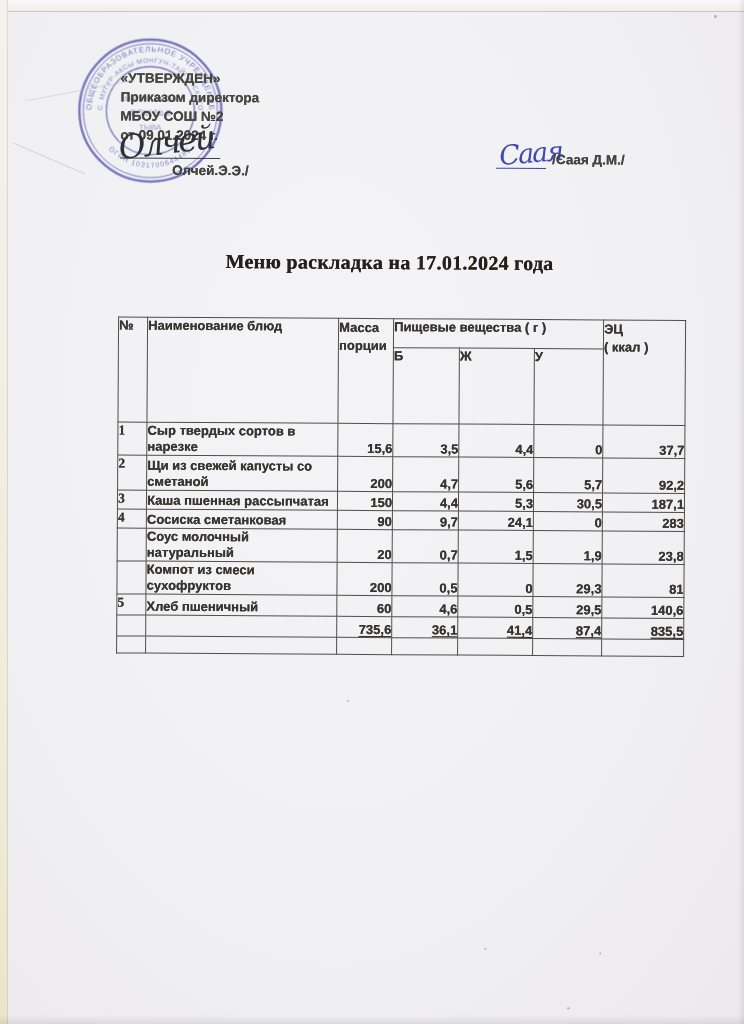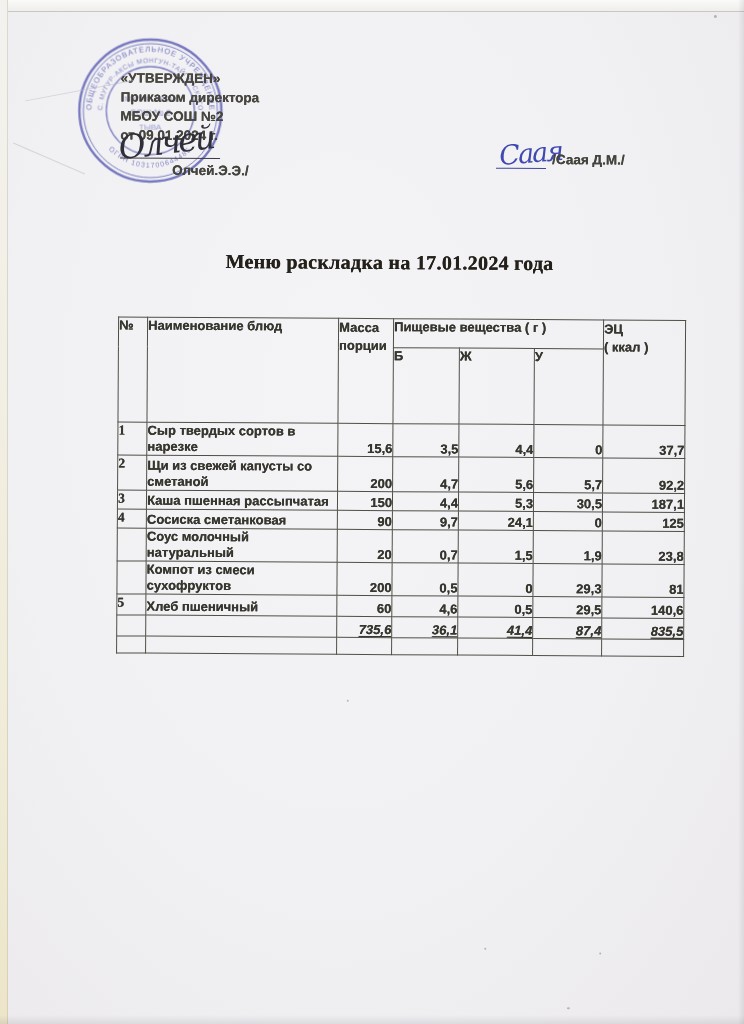--- a/index.html
+++ b/index.html
@@ -50,21 +50,21 @@
   .h-name{vertical-align:top;padding:3px 6px 0 6px;}
   .h-mass{vertical-align:top;padding:3px 4px 0 6px;line-height:18px;}
   .h-nutr{vertical-align:top;padding:3px 6px 0 8px;height:28px;}
   .h-sub{vertical-align:top;padding:5px 0 0 20px;}
   .h-ec{vertical-align:top;padding:17px 4px 0 10px;line-height:18px;}
   .c-num{vertical-align:top;padding:1px 0 0 5px;font-family:"Liberation Serif",serif;
         font-size:13.5px;}
   .c-name{vertical-align:bottom;padding:0 4px 2px 6px;line-height:16px;}
   .c-val{vertical-align:bottom;text-align:right;padding:0 6px 2px 0;}
   tr.totals .c-val{font-weight:700;text-decoration:underline;
-        text-underline-offset:2px;font-style:italic;}
+        text-underline-offset:2px;}
 </style>
 </head>
 <body>
 
 <div class="scan">
   <div class="content">
 
     <svg class="stamp" width="150" height="150" viewBox="0 0 150 150">
       <defs>
         <path id="arcTop" d="M 16 75 A 59 59 0 0 1 134 75"></path>
@@ -169,21 +169,21 @@
         <td class="c-val">30,5</td>
         <td class="c-val">187,1</td>
       </tr>
       <tr style="height:19px;">
         <td class="c-num">4</td>
         <td class="c-name">Сосиска сметанковая</td>
         <td class="c-val">90</td>
         <td class="c-val">9,7</td>
         <td class="c-val">24,1</td>
         <td class="c-val">0</td>
-        <td class="c-val">125</td>
+        <td class="c-val">283</td>
       </tr>
       <tr style="height:18px;">
         <td class="c-num"></td>
         <td class="c-name">Соус молочный натуральный</td>
         <td class="c-val">20</td>
         <td class="c-val">0,7</td>
         <td class="c-val">1,5</td>
         <td class="c-val">1,9</td>
         <td class="c-val">23,8</td>
       </tr>

